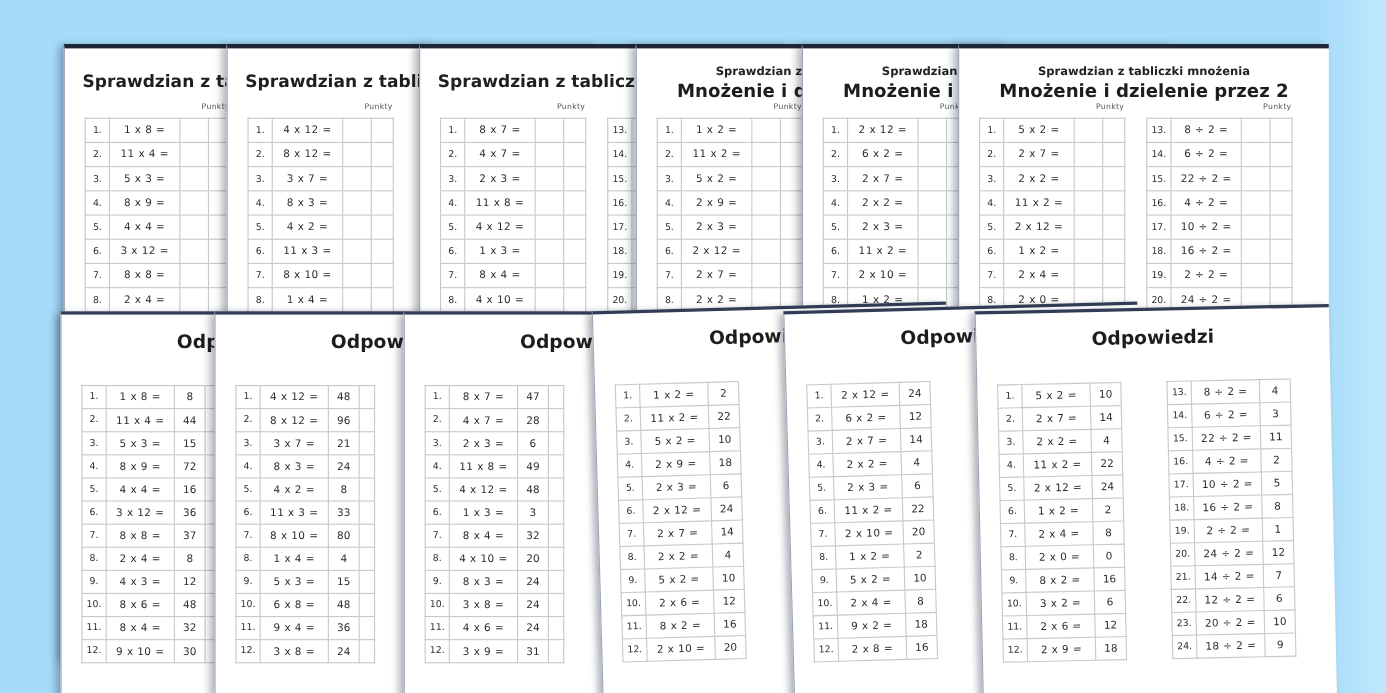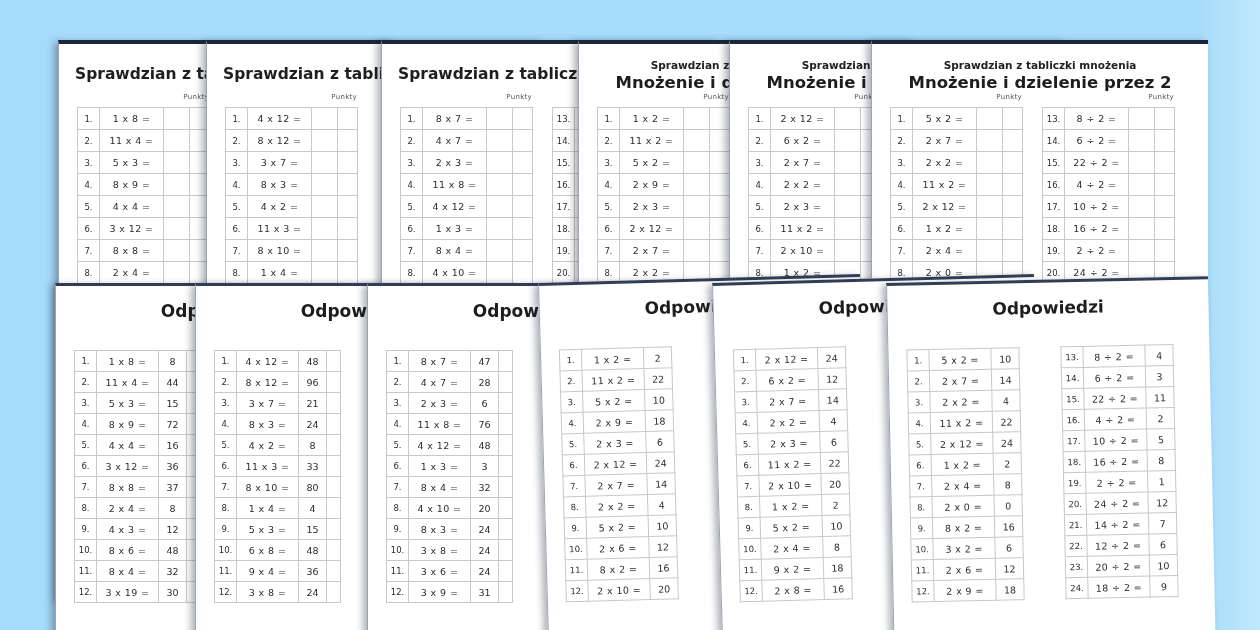--- a/index.html
+++ b/index.html
@@ -638,21 +638,21 @@
           <td class="x"></td>
         </tr>
           <tr>
           <td class="n">11.</td>
           <td class="p">8 x 4 =</td>
           <td class="a">32</td>
           <td class="x"></td>
         </tr>
           <tr>
           <td class="n">12.</td>
-          <td class="p">3 x 19 =</td>
+          <td class="p">9 x 10 =</td>
           <td class="a">30</td>
           <td class="x"></td>
         </tr>
         </tbody>
     </table>
   </div>
 
   <div class="page botrow" style="left:195px;z-index:12">
     <div class="atitle">Odpowiedzi</div>
     <table class="grid ans-grid tbl-l">
@@ -765,21 +765,21 @@
         </tr>
           <tr>
           <td class="n">3.</td>
           <td class="p">2 x 3 =</td>
           <td class="a">6</td>
           <td class="x"></td>
         </tr>
           <tr>
           <td class="n">4.</td>
           <td class="p">11 x 8 =</td>
-          <td class="a">76</td>
+          <td class="a">49</td>
           <td class="x"></td>
         </tr>
           <tr>
           <td class="n">5.</td>
           <td class="p">4 x 12 =</td>
           <td class="a">48</td>
           <td class="x"></td>
         </tr>
           <tr>
           <td class="n">6.</td>
@@ -806,21 +806,21 @@
           <td class="x"></td>
         </tr>
           <tr>
           <td class="n">10.</td>
           <td class="p">3 x 8 =</td>
           <td class="a">24</td>
           <td class="x"></td>
         </tr>
           <tr>
           <td class="n">11.</td>
-          <td class="p">3 x 6 =</td>
+          <td class="p">4 x 6 =</td>
           <td class="a">24</td>
           <td class="x"></td>
         </tr>
           <tr>
           <td class="n">12.</td>
           <td class="p">3 x 9 =</td>
           <td class="a">31</td>
           <td class="x"></td>
         </tr>
         </tbody>

